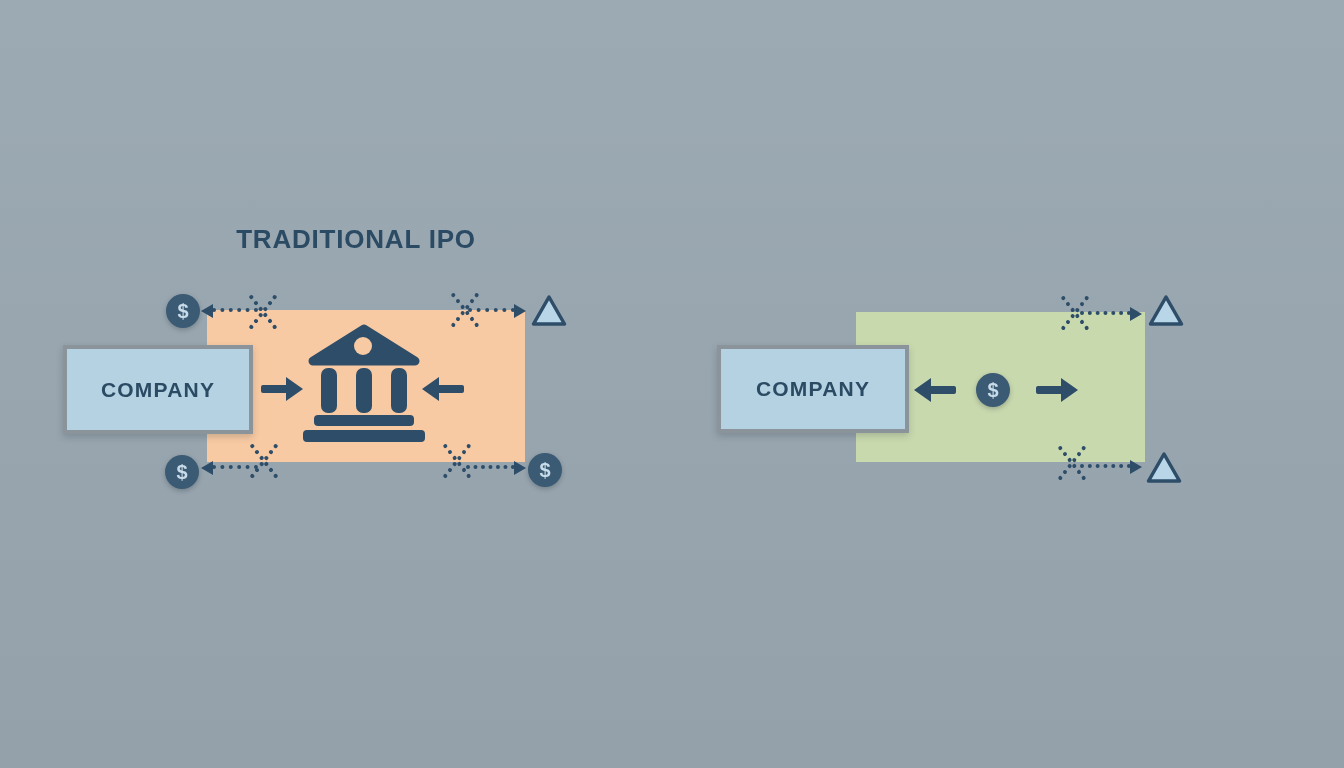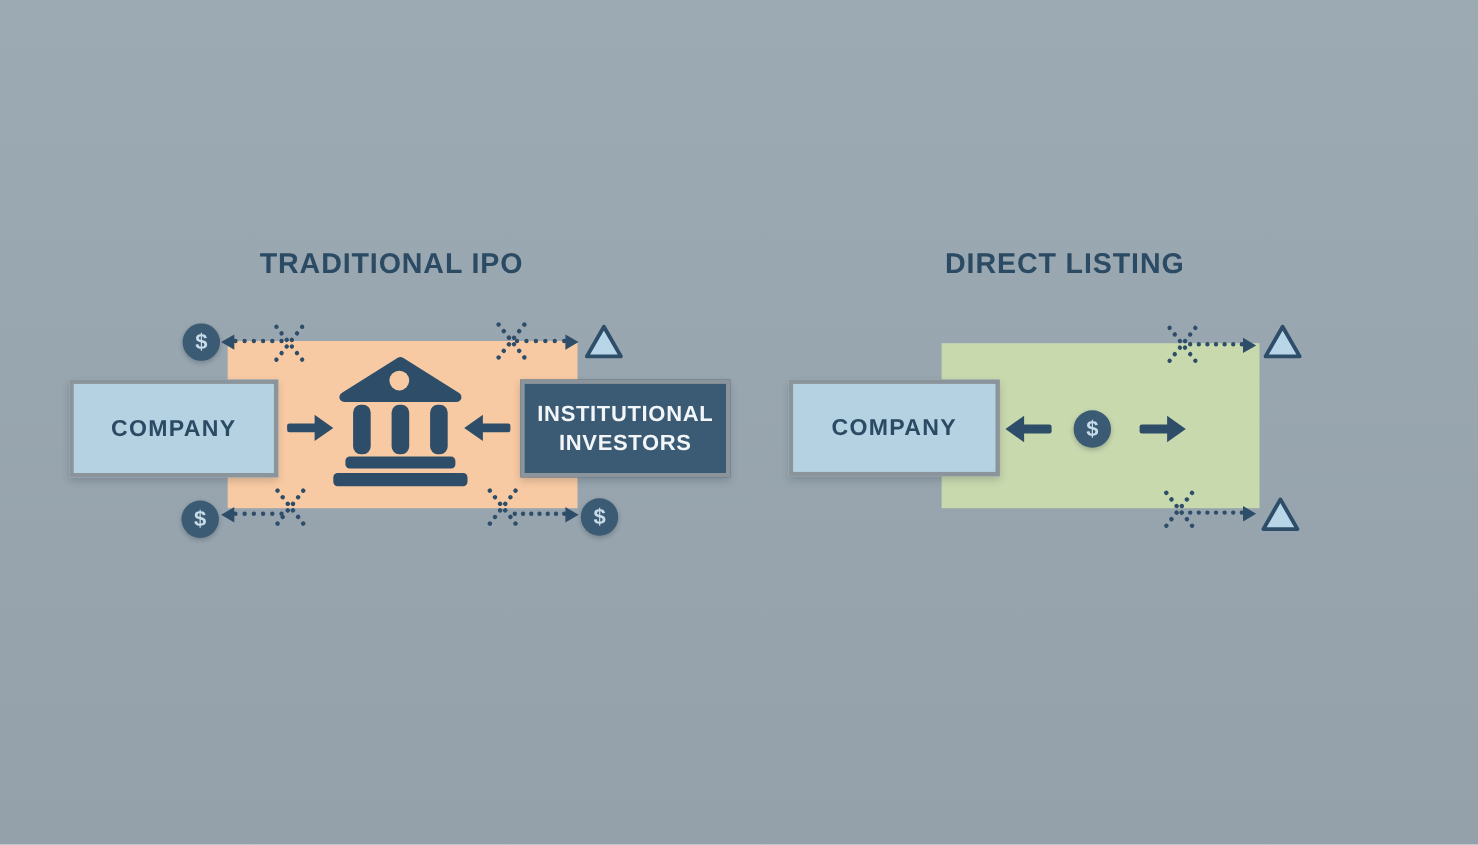--- a/index.html
+++ b/index.html
@@ -151,26 +151,21 @@
   <svg class="bank-icon" style="left:301px;top:321px;" width="126" height="124" viewBox="0 0 126 124">
     <path d="M63 8 L114 40 L12 40 Z" fill="currentColor" stroke="currentColor" stroke-width="9" stroke-linejoin="round"></path>
     <circle cx="62" cy="25" r="9" fill="var(--panel-orange,#f8caa3)"></circle>
     <rect x="20" y="47" width="16" height="45" rx="7" fill="currentColor"></rect>
     <rect x="55" y="47" width="16" height="45" rx="7" fill="currentColor"></rect>
     <rect x="90" y="47" width="16" height="45" rx="7" fill="currentColor"></rect>
     <rect x="13" y="94" width="100" height="11" rx="4" fill="currentColor"></rect>
     <rect x="2" y="109" width="122" height="12" rx="4" fill="currentColor"></rect>
   </svg>
 
-  <div class="node-box dark" style="left:473px;top:345px;width:191px;height:89px;">
-    <span>INSTITUTIONAL</span>
-    <span>INVESTORS</span>
-  </div>
-
-  <div class="diagram-title" style="left:968px;top:224px;">DIRECT LISTING</div>
+
 
   <div class="panel green" style="left:856px;top:312px;width:289px;height:150px;"></div>
 
   <div class="xmark" style="left:1057px;top:295px;">
       <span></span>
       <span></span>
     </div>
   <div class="xmark" style="left:1054px;top:445px;">
       <span></span>
       <span></span>

